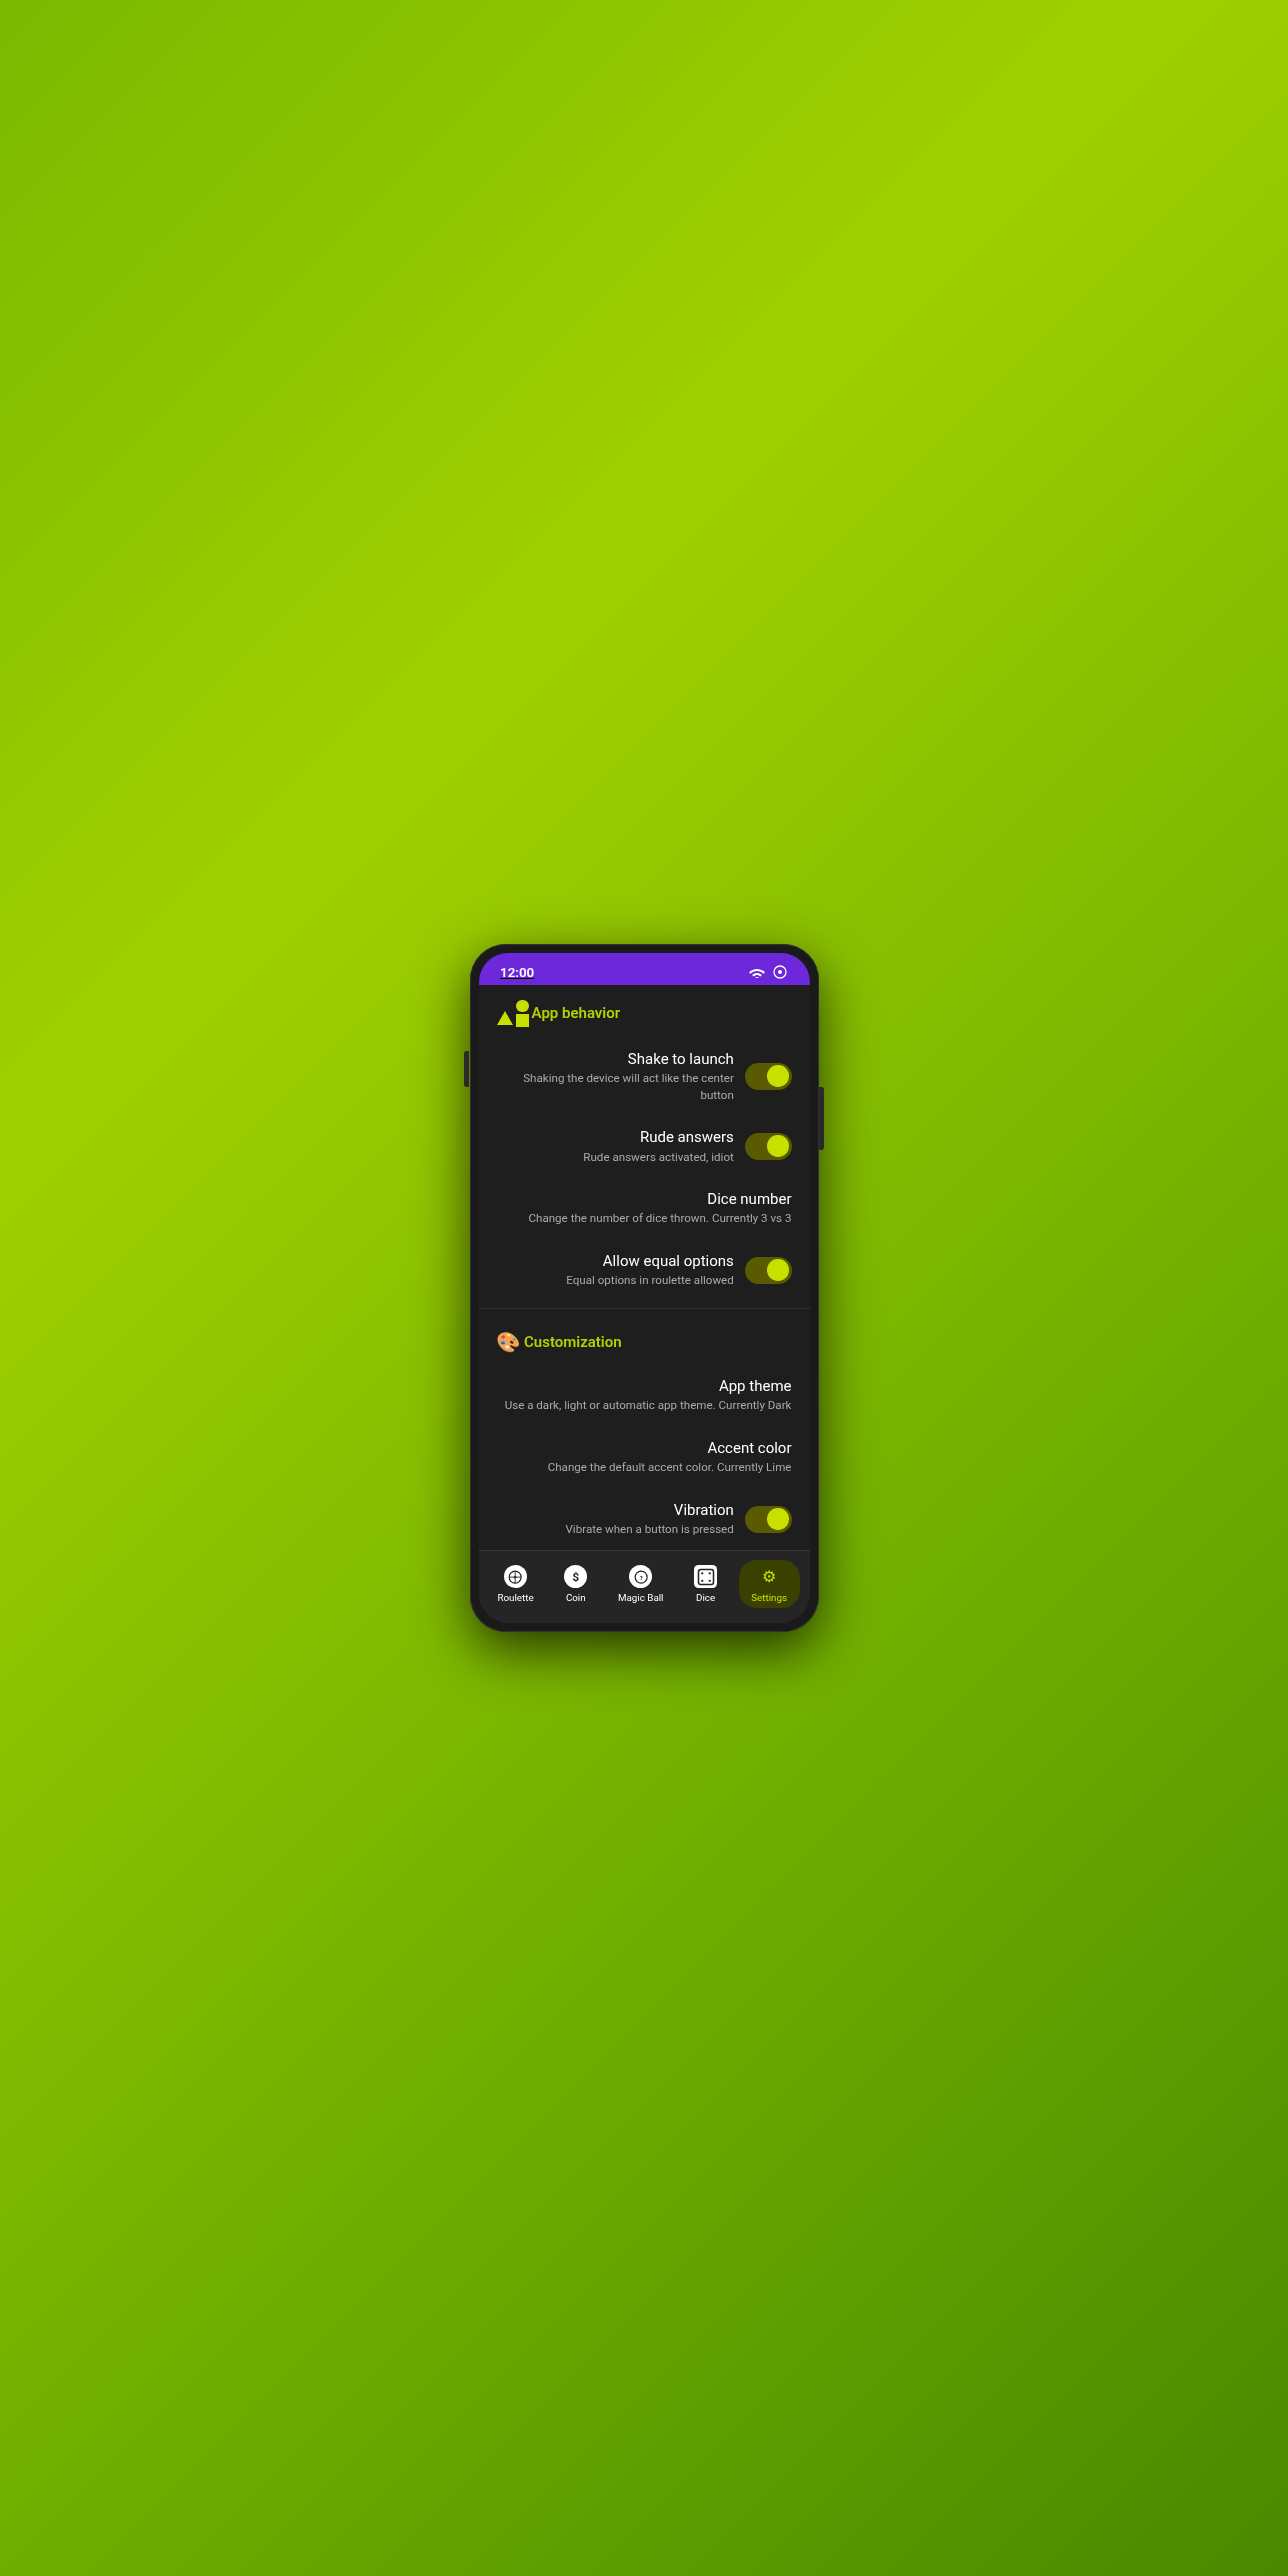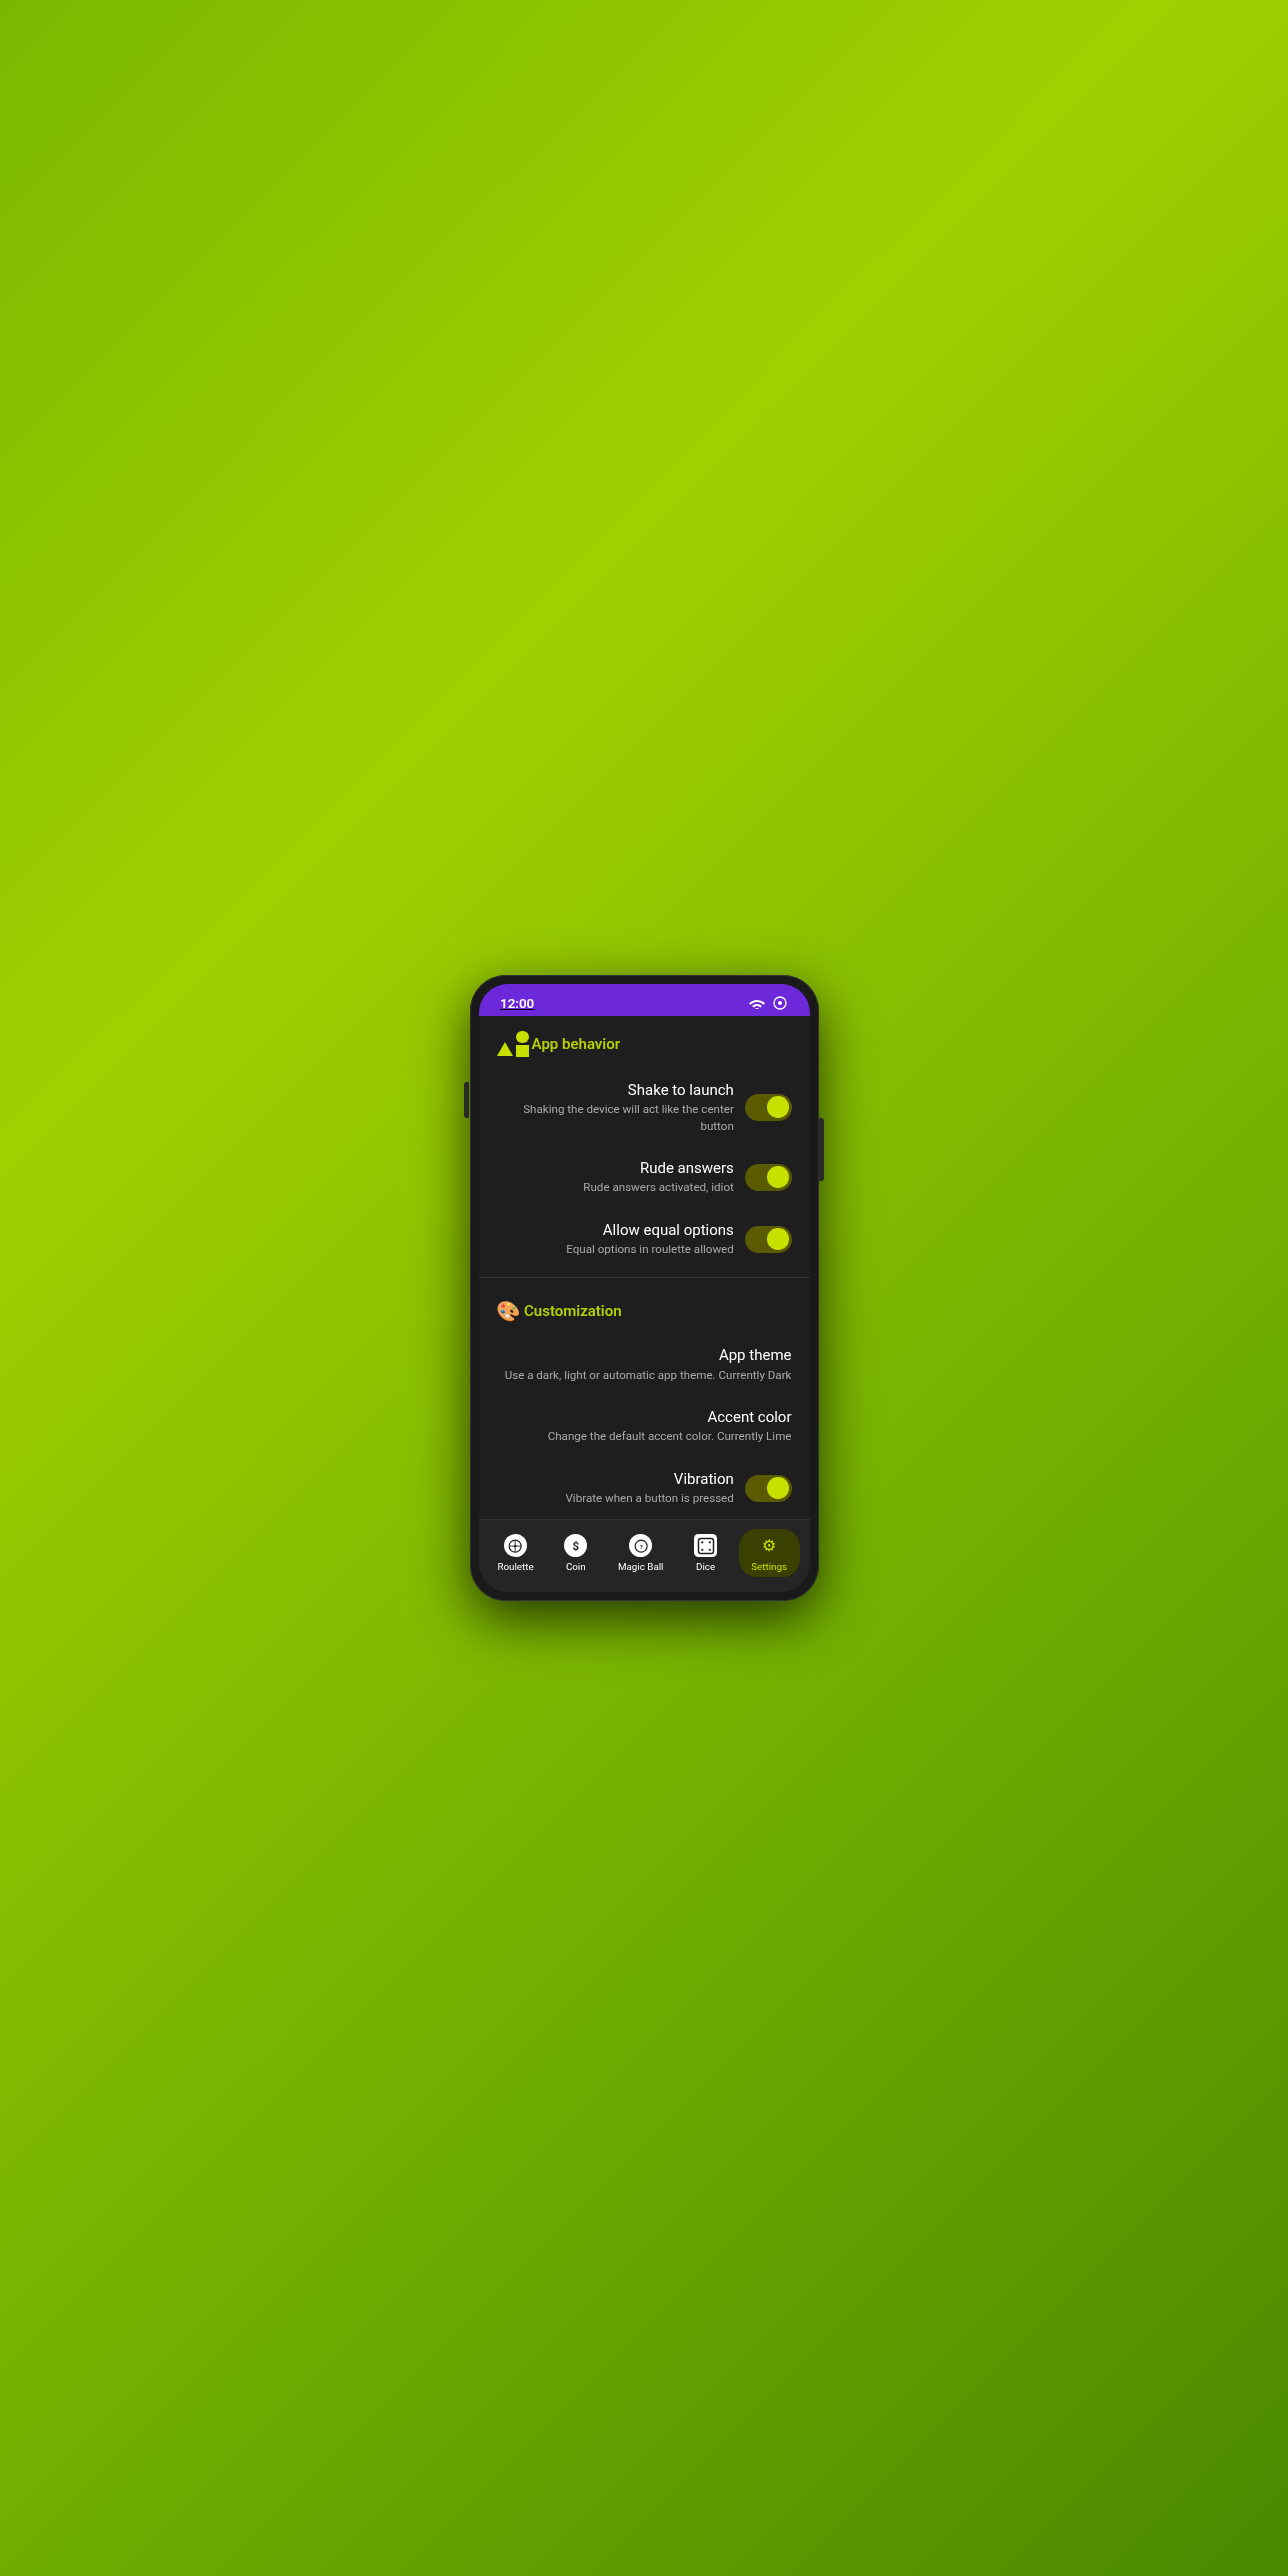--- a/index.html
+++ b/index.html
@@ -334,20 +334,26 @@
           <div class="setting-title">Rude answers</div>
           <div class="setting-desc">Rude answers activated, idiot</div>
         </div>
         <div class="toggle">
           <div class="toggle-track on">
             <div class="toggle-knob on"></div>
           </div>
         </div>
       </div>
 
+      <div class="setting-item">
+        <div class="setting-text">
+          <div class="setting-title">Dice number</div>
+          <div class="setting-desc">Change the number of dice thrown. Currently 3 vs 3</div>
+        </div>
+      </div>
 
 
       <div class="setting-item">
         <div class="setting-text">
           <div class="setting-title">Allow equal options</div>
           <div class="setting-desc">Equal options in roulette allowed</div>
         </div>
         <div class="toggle">
           <div class="toggle-track on">
             <div class="toggle-knob on"></div>

